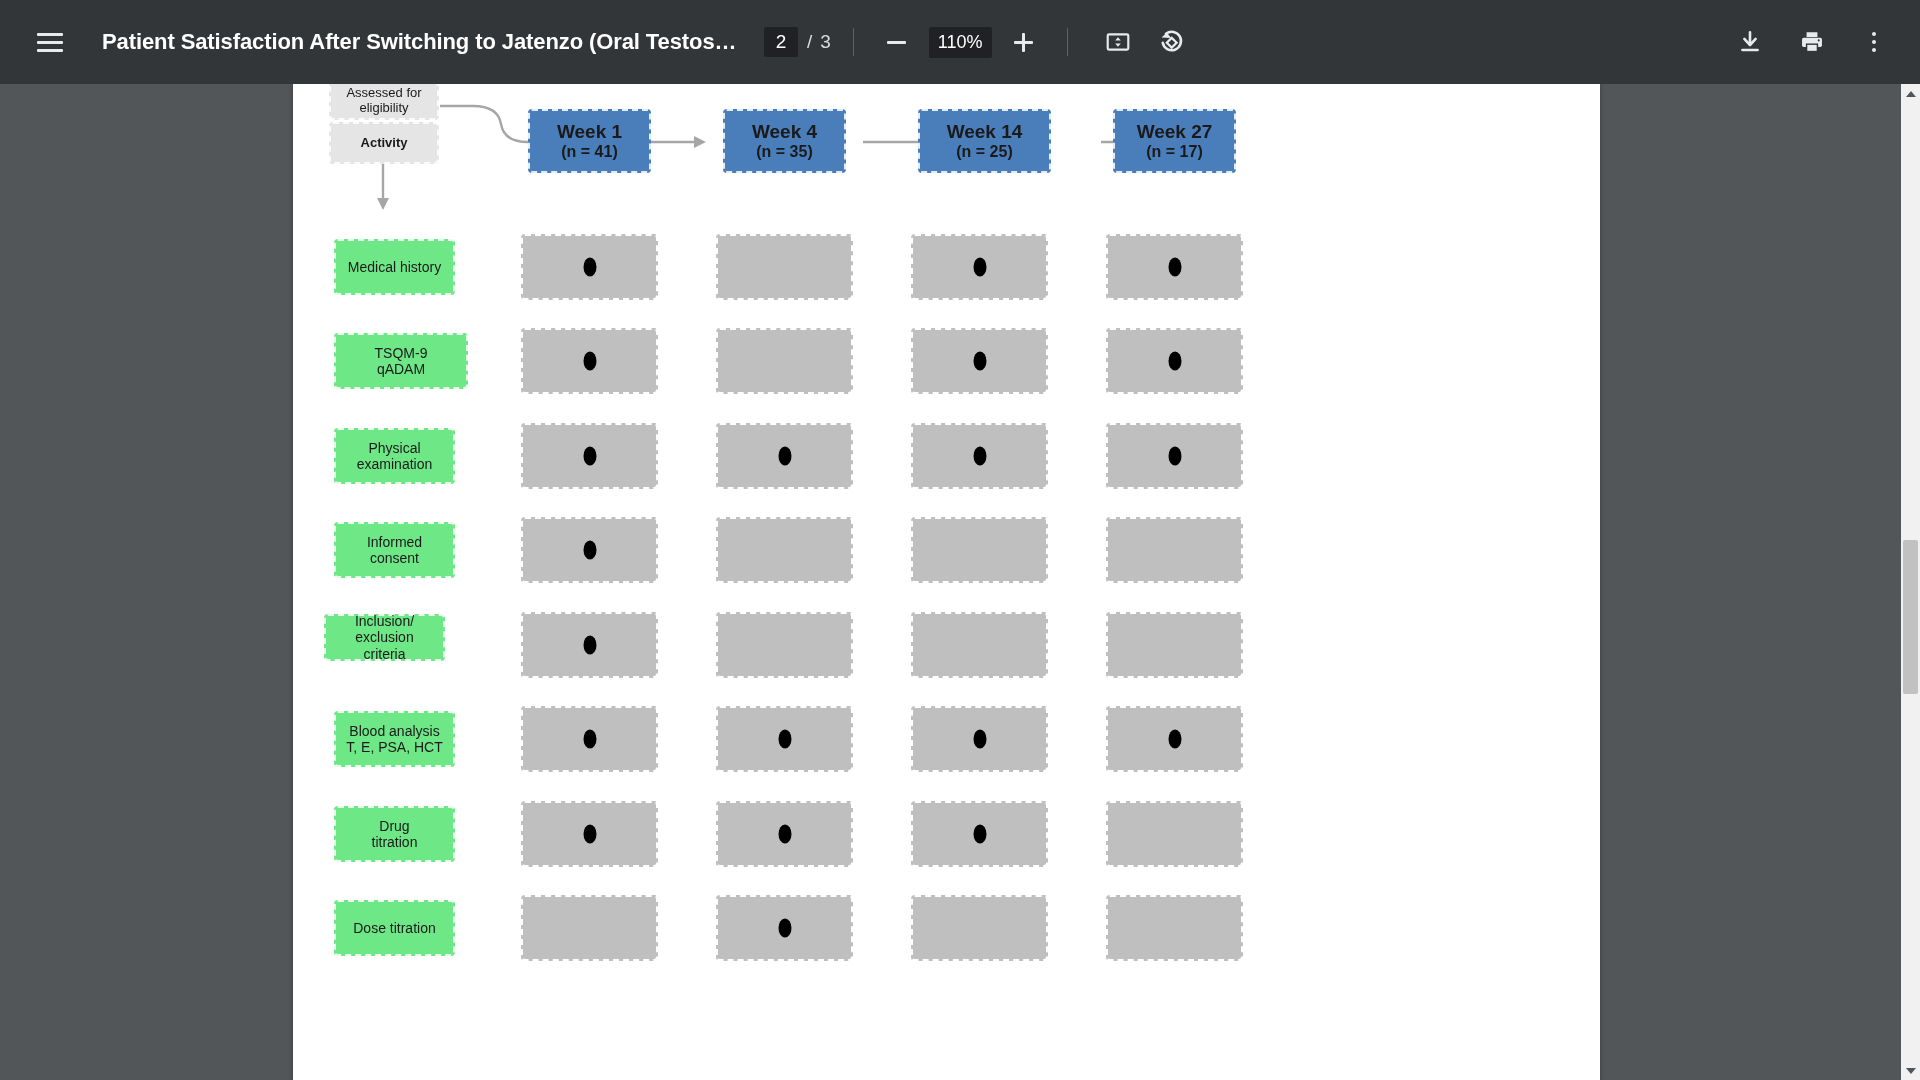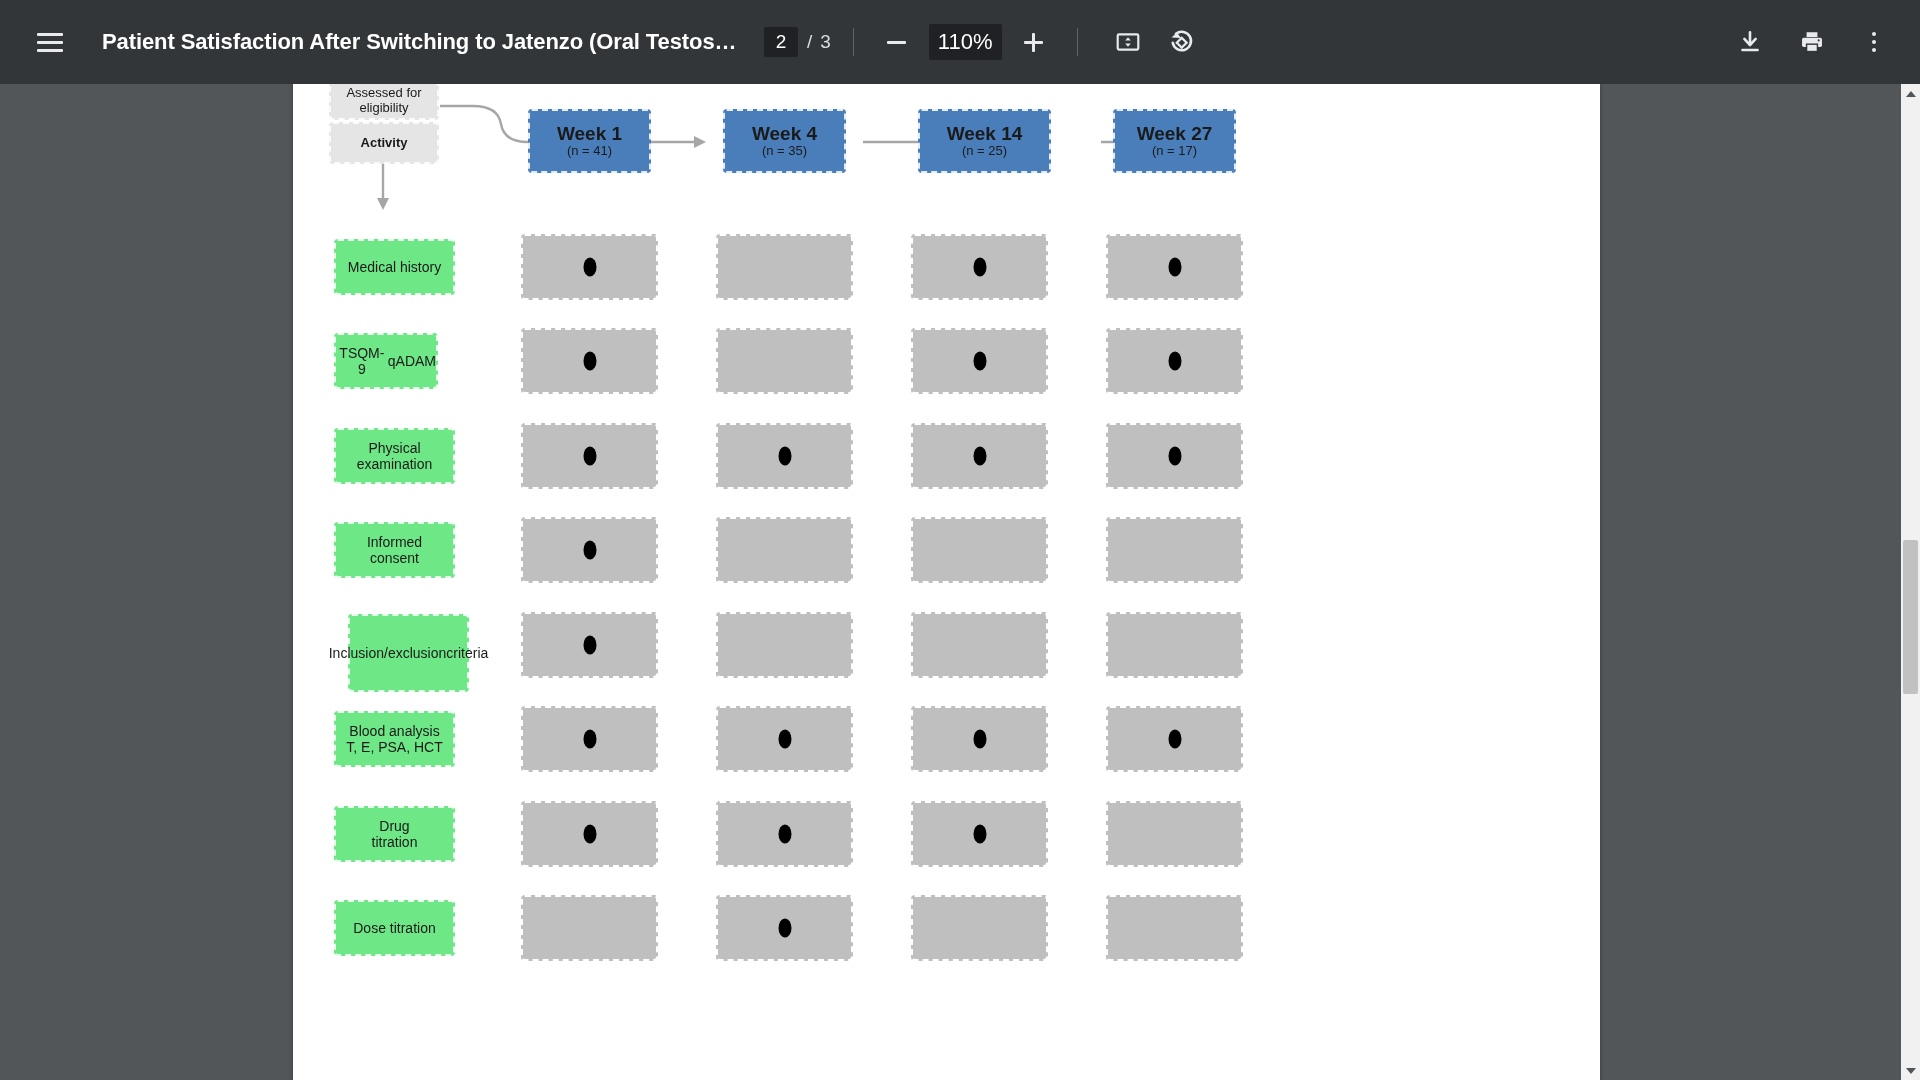--- a/index.html
+++ b/index.html
@@ -66,21 +66,21 @@
   #zoom-controls { display: flex; align-items: center; flex: 0 0 auto; }
   #zoom-out-btn, #zoom-in-btn { width: 42px; height: 42px; position: relative; }
   #zoom-out-btn .minus {
     width: 19px; height: 3px; background: #e8eaed; border-radius: 1px;
   }
   #zoom-in-btn .plus-h { position: absolute; width: 19px; height: 3px; background: #e8eaed; border-radius: 1px; }
   #zoom-in-btn .plus-v { position: absolute; width: 3px; height: 19px; background: #e8eaed; border-radius: 1px; }
   #zoom-level {
     background: #202124;
     color: #ffffff;
-    font-size: 22px;
+    font-size: 18px;
     padding: 5px 9px;
     border-radius: 2px;
     margin: 0 11px;
     min-width: 56px;
     text-align: center;
   }
 
   #fit-btn, #rotate-btn { width: 48px; height: 48px; }
   #fit-btn { margin-left: 4px; }
   #rotate-btn { margin-left: 6px; }
@@ -127,21 +127,21 @@
     display: flex; align-items: center; justify-content: center;
     text-align: center;
     border: 2px dashed rgba(255,255,255,0.85);
     border-radius: 4px;
     color: #1a1a1a;
     line-height: 1.15;
   }
   .node-gray { background: #bfbfbf; }
   .node-green { background: #6EE787; font-size: 14px; }
   .node-blue { background: #4A7EBB; font-size: 19px; font-weight: bold; }
-  .node-blue .sub { font-weight: normal; font-size: 13px; }
+  .node-blue .sub { font-weight: bold; font-size: 16px; }
 
   .hdr-gray { font-size: 13px; background: #e5e5e5; }
 
   
   .cell {
     position: absolute;
     width: 137px; height: 66px;
     background: #bfbfbf;
     border: 2px dashed #ffffff;
     border-radius: 4px;
@@ -306,21 +306,21 @@
         <div class="cell" style="left: 228px; top: 150px; width: 137px; height: 66px;">
           <div class="dot"></div>
         </div>
         <div class="cell" style="left: 423px; top: 150px; width: 137px; height: 66px;"></div>
         <div class="cell" style="left: 618px; top: 150px; width: 137px; height: 66px;">
           <div class="dot"></div>
         </div>
         <div class="cell" style="left: 813px; top: 150px; width: 137px; height: 66px;">
           <div class="dot"></div>
         </div>
-        <div class="node node-green" style="left: 41px; top: 249px; width: 104px; height: 56px; flex-direction: row;">
+        <div class="node node-green" style="left: 41px; top: 249px; width: 134px; height: 56px; flex-direction: column;">
           <div>TSQM-9</div>
           <div>qADAM</div>
         </div>
         <div class="cell" style="left: 228px; top: 244px; width: 137px; height: 66px;">
           <div class="dot"></div>
         </div>
         <div class="cell" style="left: 423px; top: 244px; width: 137px; height: 66px;"></div>
         <div class="cell" style="left: 618px; top: 244px; width: 137px; height: 66px;">
           <div class="dot"></div>
         </div>
@@ -346,21 +346,21 @@
         <div class="node node-green" style="left: 41px; top: 438px; width: 121px; height: 56px; flex-direction: column;">
           <div>Informed</div>
           <div>consent</div>
         </div>
         <div class="cell" style="left: 228px; top: 433px; width: 137px; height: 66px;">
           <div class="dot"></div>
         </div>
         <div class="cell" style="left: 423px; top: 433px; width: 137px; height: 66px;"></div>
         <div class="cell" style="left: 618px; top: 433px; width: 137px; height: 66px;"></div>
         <div class="cell" style="left: 813px; top: 433px; width: 137px; height: 66px;"></div>
-        <div class="node node-green" style="left: 55px; top: 530px; width: 121px; height: 78px; flex-direction: row;">
+        <div class="node node-green" style="left: 31px; top: 530px; width: 121px; height: 47px; flex-direction: column;">
           <div>Inclusion/</div>
           <div>exclusion</div>
           <div>criteria</div>
         </div>
         <div class="cell" style="left: 228px; top: 528px; width: 137px; height: 66px;">
           <div class="dot"></div>
         </div>
         <div class="cell" style="left: 423px; top: 528px; width: 137px; height: 66px;"></div>
         <div class="cell" style="left: 618px; top: 528px; width: 137px; height: 66px;"></div>
         <div class="cell" style="left: 813px; top: 528px; width: 137px; height: 66px;"></div>

